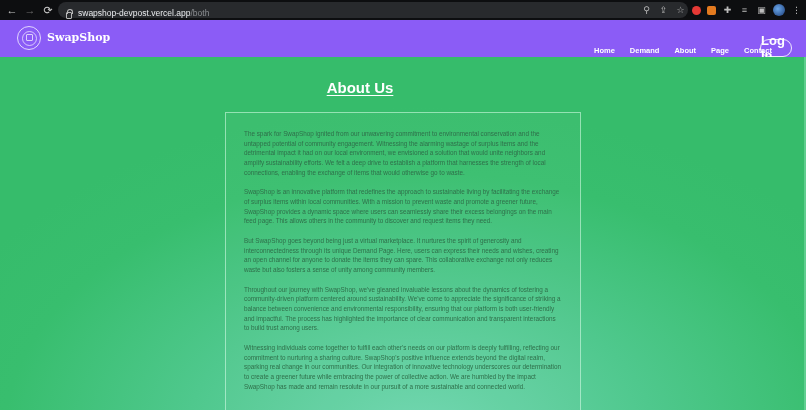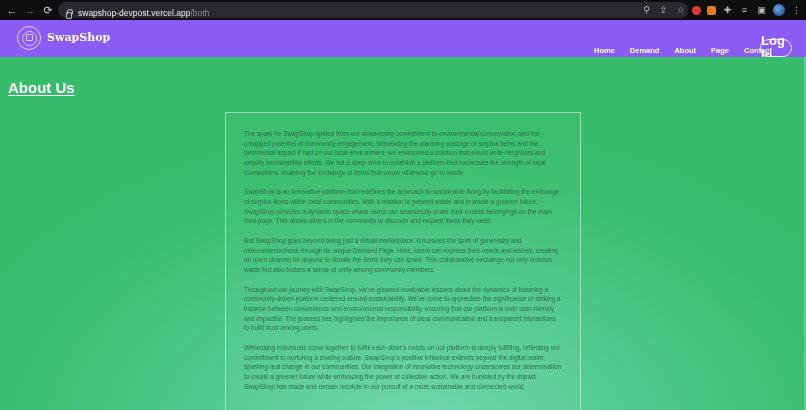--- a/index.html
+++ b/index.html
@@ -47,24 +47,23 @@
       border: 1px solid rgba(255,255,255,0.85); border-radius: 10px;
       color: #fff; font-size: 13px; font-weight: bold; display: flex; align-items: center; justify-content: center;
     }
 
     
     .page {
       position: absolute; left: 0; top: 57px; width: 806px; height: 353px;
       background: radial-gradient(ellipse 520px 330px at 420px 380px, #6fd6b0 0%, #4fc88d 45%, #38be6e 80%, #36bc6b 100%);
     }
     .title {
-      position: absolute; left: 0; width: 720px; top: 22px; 
+      position: absolute; left: 0; width: 720px; top: 22px; text-align: center;
       color: #ffffff; font-size: 15px; font-weight: bold; text-decoration: underline;
       text-underline-offset: 2px;
-      padding-left: 8px;
     }
     .card {
       position: absolute; left: 225px; top: 55px; width: 356px; height: 310px;
       border: 1px solid rgba(220,255,235,0.55);
       background: rgba(255,255,255,0.03);
       padding: 16px 18px 0 18px;
     }
     .para {
       color: #2f6f4a; font-size: 6.35px; line-height: 9.7px; margin-bottom: 9.8px;
       font-family: "Liberation Sans", sans-serif;

